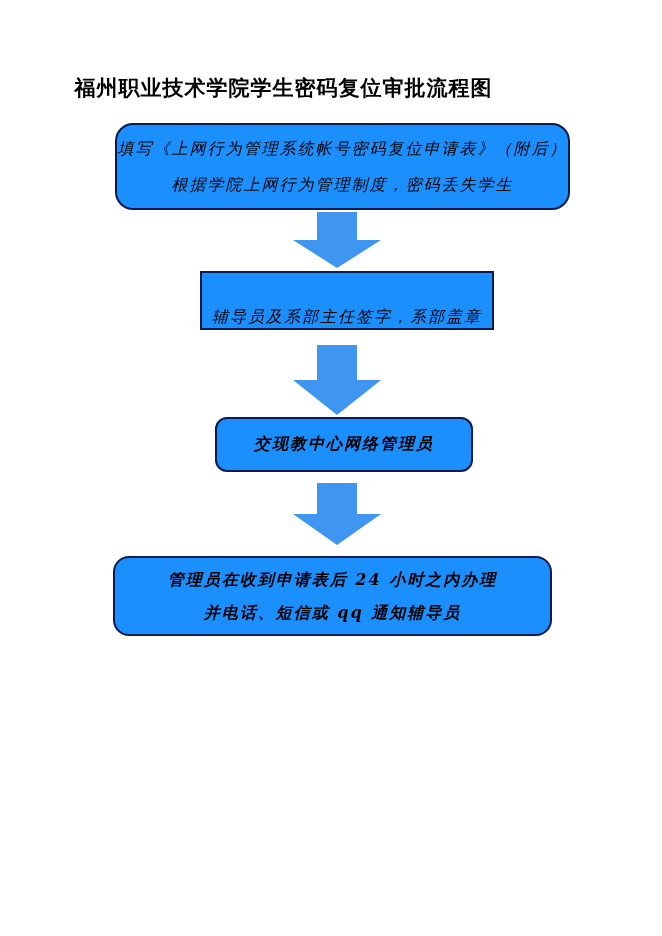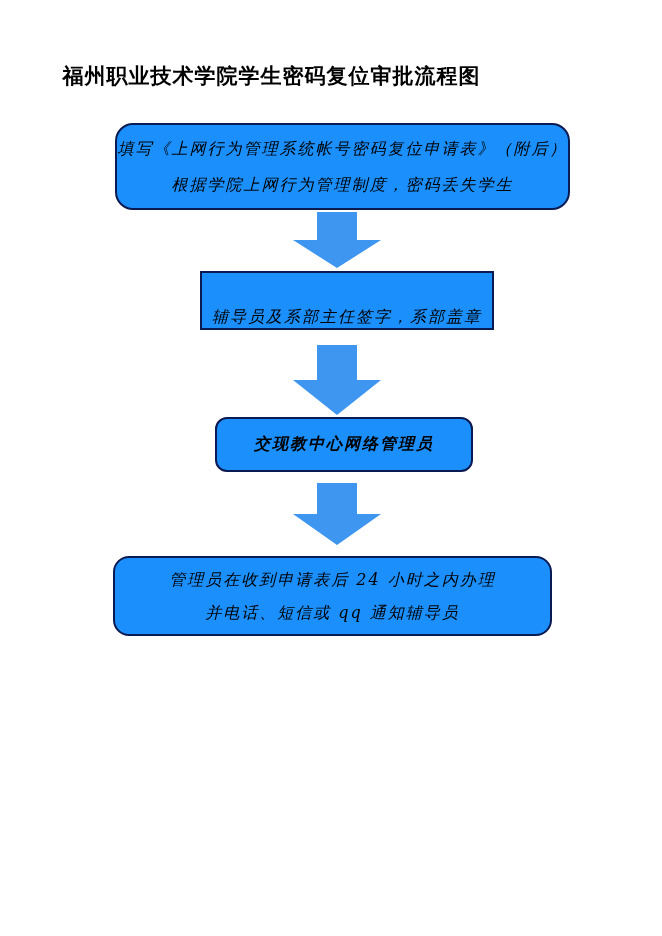--- a/index.html
+++ b/index.html
@@ -13,21 +13,21 @@
     height: 936px;
     background: #ffffff;
     overflow: hidden;
     font-family: "DejaVu Serif", "Liberation Serif", serif;
   }
   .title {
     position: absolute;
     top: 62px;
     left: 0;
     width: 543px;
-    margin: 0;
+    margin: 12px;
     text-align: center;
     font-size: 21px;
     font-weight: bold;
     letter-spacing: 1px;
     color: #000000;
     font-family: "DejaVu Serif", "Liberation Serif", serif;
   }
   .box {
     position: absolute;
     box-sizing: border-box;
@@ -41,21 +41,21 @@
     font-style: italic;
     font-size: 16px;
     letter-spacing: 2px;
     text-align: center;
   }
   .box .line { white-space: nowrap; }
   .box1 { left: 115px; top: 123px; width: 455px; height: 87px; border-radius: 18px; }
   .box1 .line { line-height: 36px; }
   .box2 { left: 200px; top: 271px; width: 294px; height: 59px; border-radius: 0; justify-content: flex-end; }
   .box3 { left: 215px; top: 417px; width: 258px; height: 55px; border-radius: 12px; font-weight: bold; }
-  .box4 { left: 113px; top: 556px; width: 439px; height: 80px; border-radius: 16px; }
+  .box4 { left: 113px; top: 556px; width: 439px; height: 80px; border-radius: 16px; font-weight: bold; }
   .box4 .line { line-height: 33px; }
   .arrow {
     position: absolute;
     left: 293px;
     width: 88px;
     display: block;
   }
   .arrow polygon { fill: #3e96f0; }
   .arrow1 { top: 212px; height: 56px; }
   .arrow2 { top: 345px; height: 70px; }

